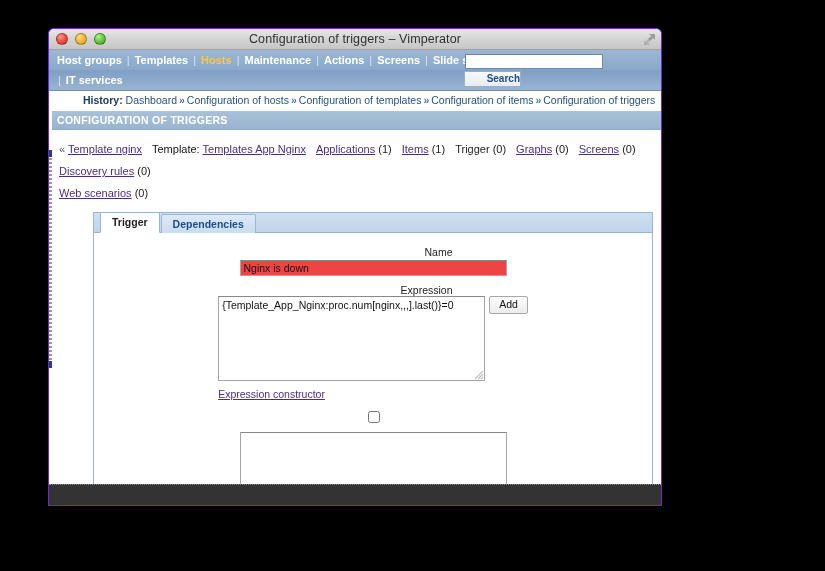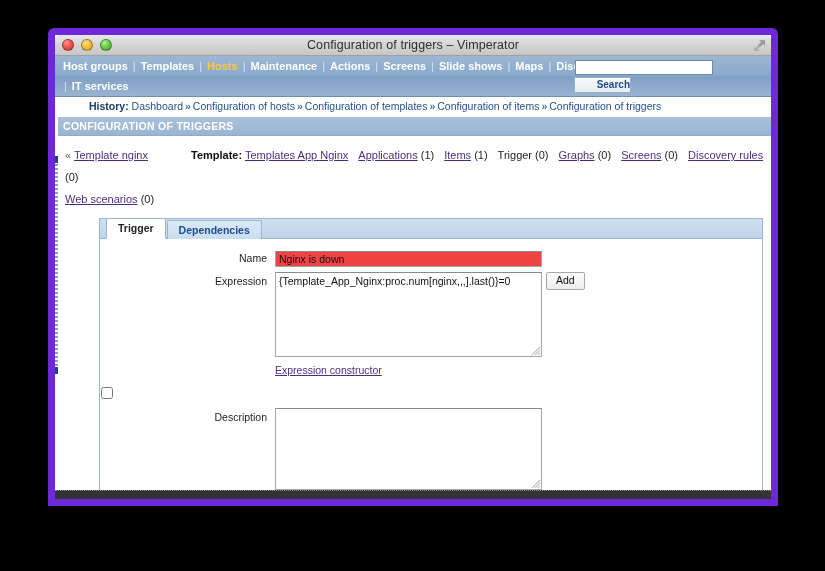--- a/index.html
+++ b/index.html
@@ -14,22 +14,22 @@
   #root {
     position: relative;
     width: 825px; height: 571px;
     background: #000000;
   }
 
   
   .window {
     position: absolute;
     left: 48px; top: 28px;
-    width: 730px; height: 478px;
-    border: 7px solid #6d28d9;
+    width: 614px; height: 478px;
+    border: 1px solid #6d28d9;
     border-radius: 6px 6px 0 0;
     overflow: hidden;
     box-shadow: 0 2px 10px rgba(0,0,0,0.6);
     background: #fff;
   }
 
   
   .titlebar {
     position: relative;
     height: 21px;
@@ -168,21 +168,21 @@
   .subnav {
     padding: 8px 0 0 10px;
     font-size: 11px;
     color: #222;
     line-height: 22px;
   }
   .subnav a {
     color: #4b2e83;
     text-decoration: underline;
   }
-  .subnav .lbl { font-weight: bold; color: #111; margin-left: 33px; }
+  .subnav .lbl { font-weight: normal; color: #111; }
   .subnav .chev { color: #555; }
   .subnav .gap { display: inline-block; width: 10px; }
   .subnav .count { color: #222; }
 
   
   .panel-wrap {
     margin: 8px 8px 0 26px;
     padding-left: 18px;
   }
   .tabs {
@@ -219,22 +219,23 @@
   .panel {
     border: 1px solid #9cb6d2;
     background: #ffffff;
     padding: 10px 0 10px 0;
     min-height: 292px;
   }
 
   
   .frow {
     display: flex;
-    align-items: flex-start;
+    align-items: center;
     margin-bottom: 5px;
+    flex-direction: column;
   }
   .flabel {
     width: 175px;
     text-align: right;
     padding-right: 8px;
     font-size: 10.5px;
     color: #222222;
     padding-top: 3px;
     flex: none;
   }
@@ -408,21 +409,20 @@
             </div>
           </div>
 
           <div class="frow" style="margin-top:8px">
             <div class="fctrl">
               <input class="cb" type="checkbox" style="">
             </div>
           </div>
 
           <div class="frow">
-            <div class="flabel">Description</div>
             <div class="fctrl">
               <div class="ta-wrap">
                 <textarea class="ta desc" style=""></textarea>
                 <svg class="ta-grip" viewBox="0 0 12 12">
                   <path d="M11 3 L3 11 M11 6 L6 11 M11 9 L9 11" stroke="#9a9a9a" stroke-width="1.1" fill="none"></path>
                 </svg>
               </div>
             </div>
           </div>
 

